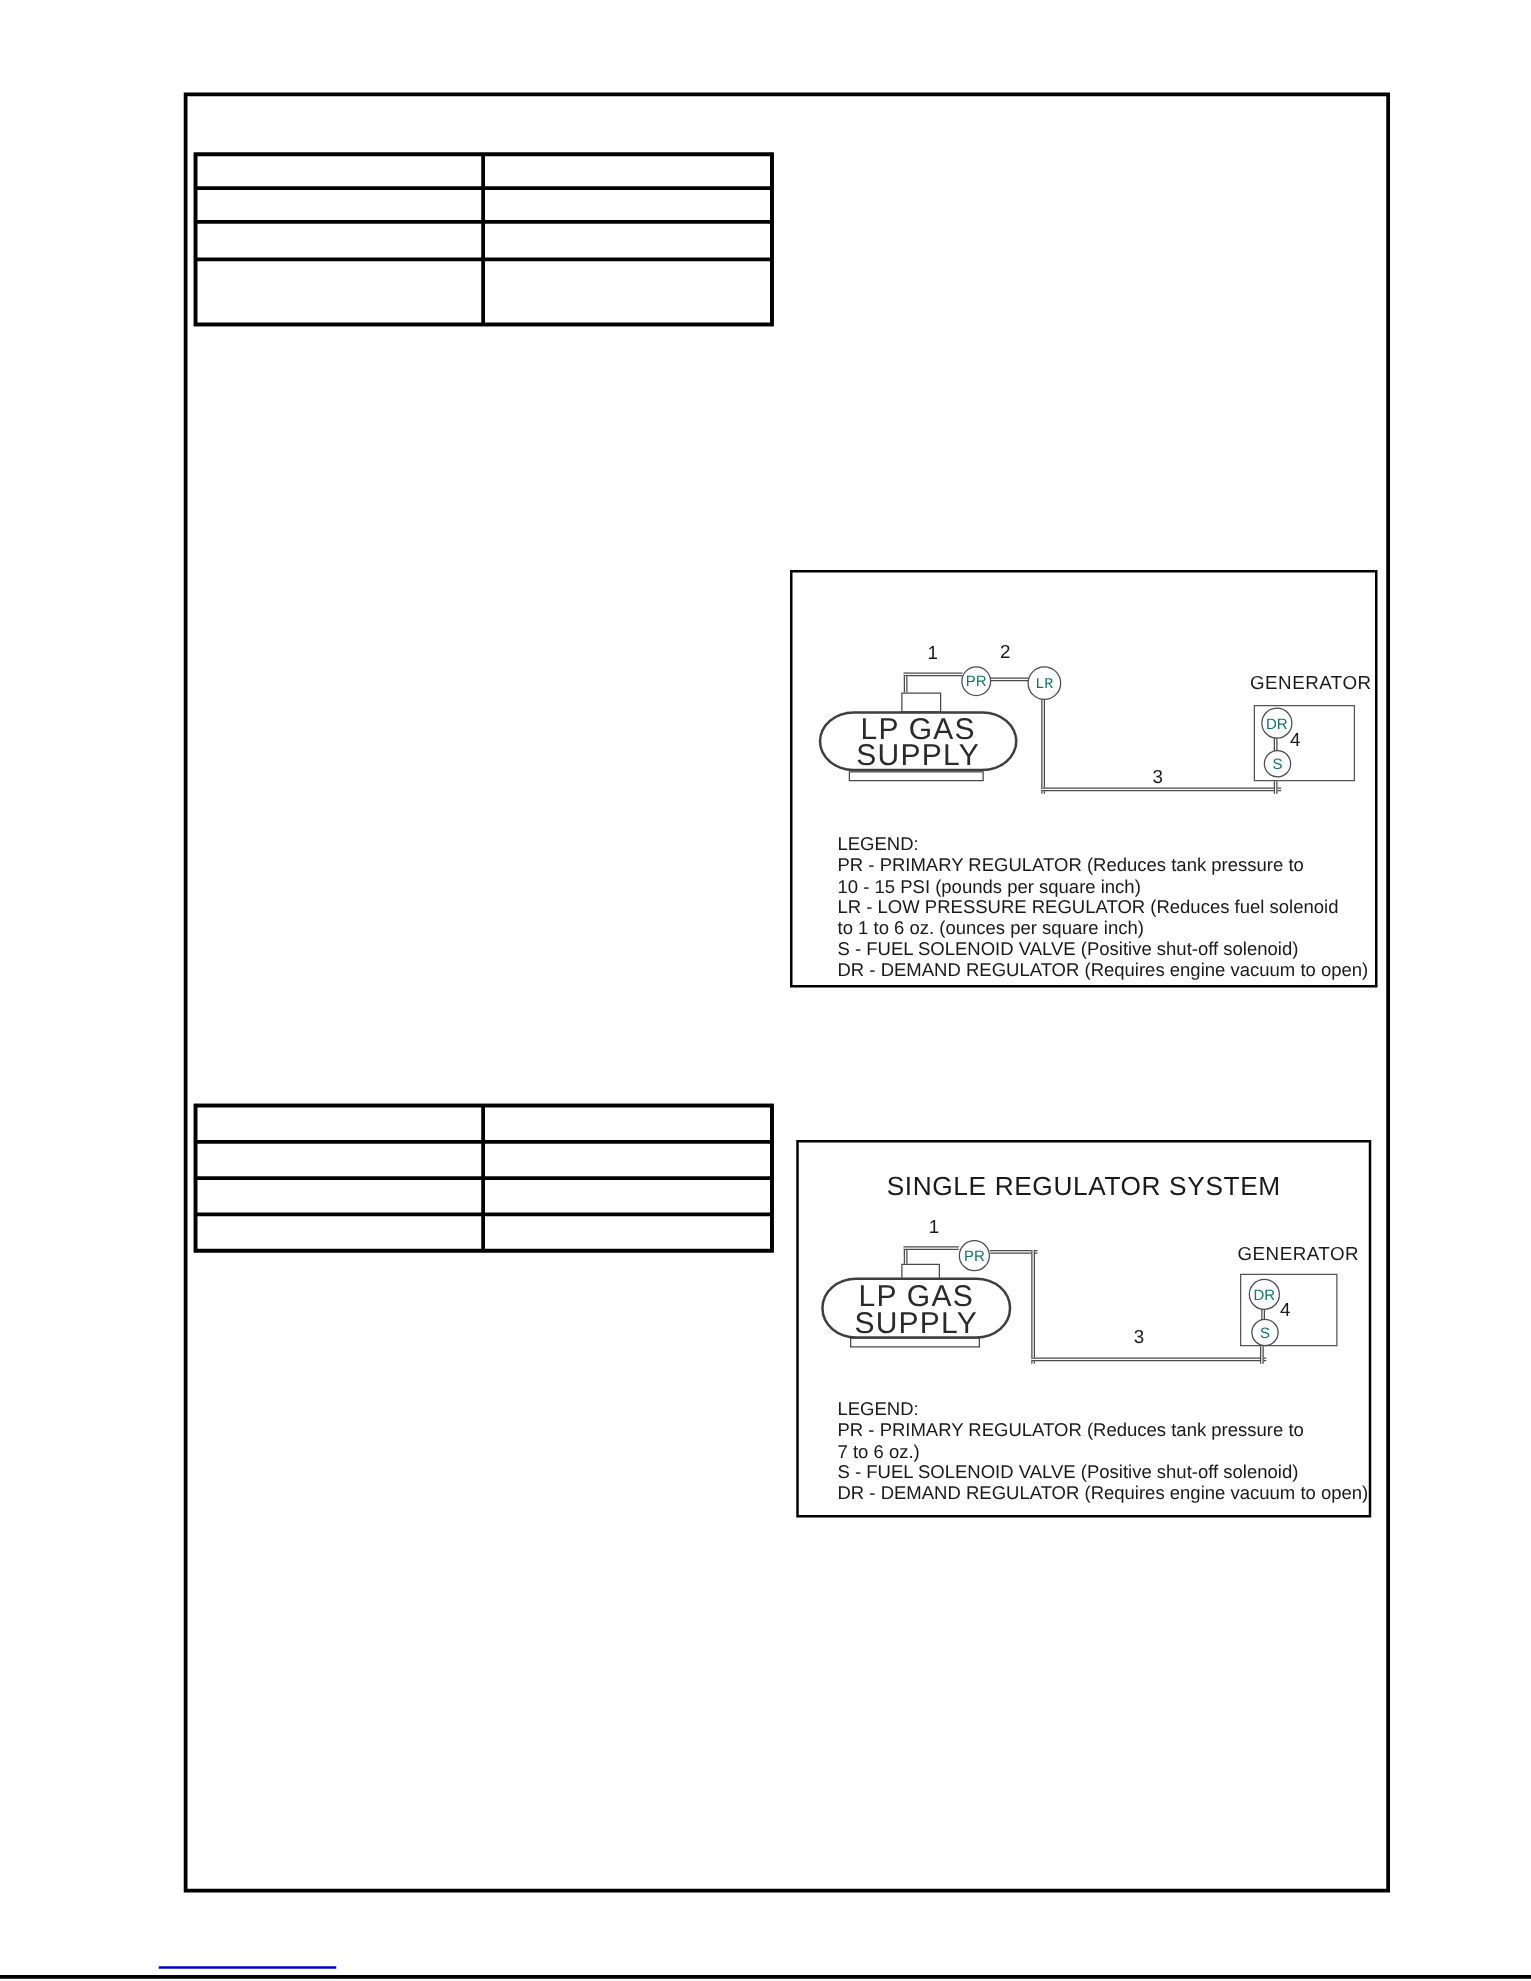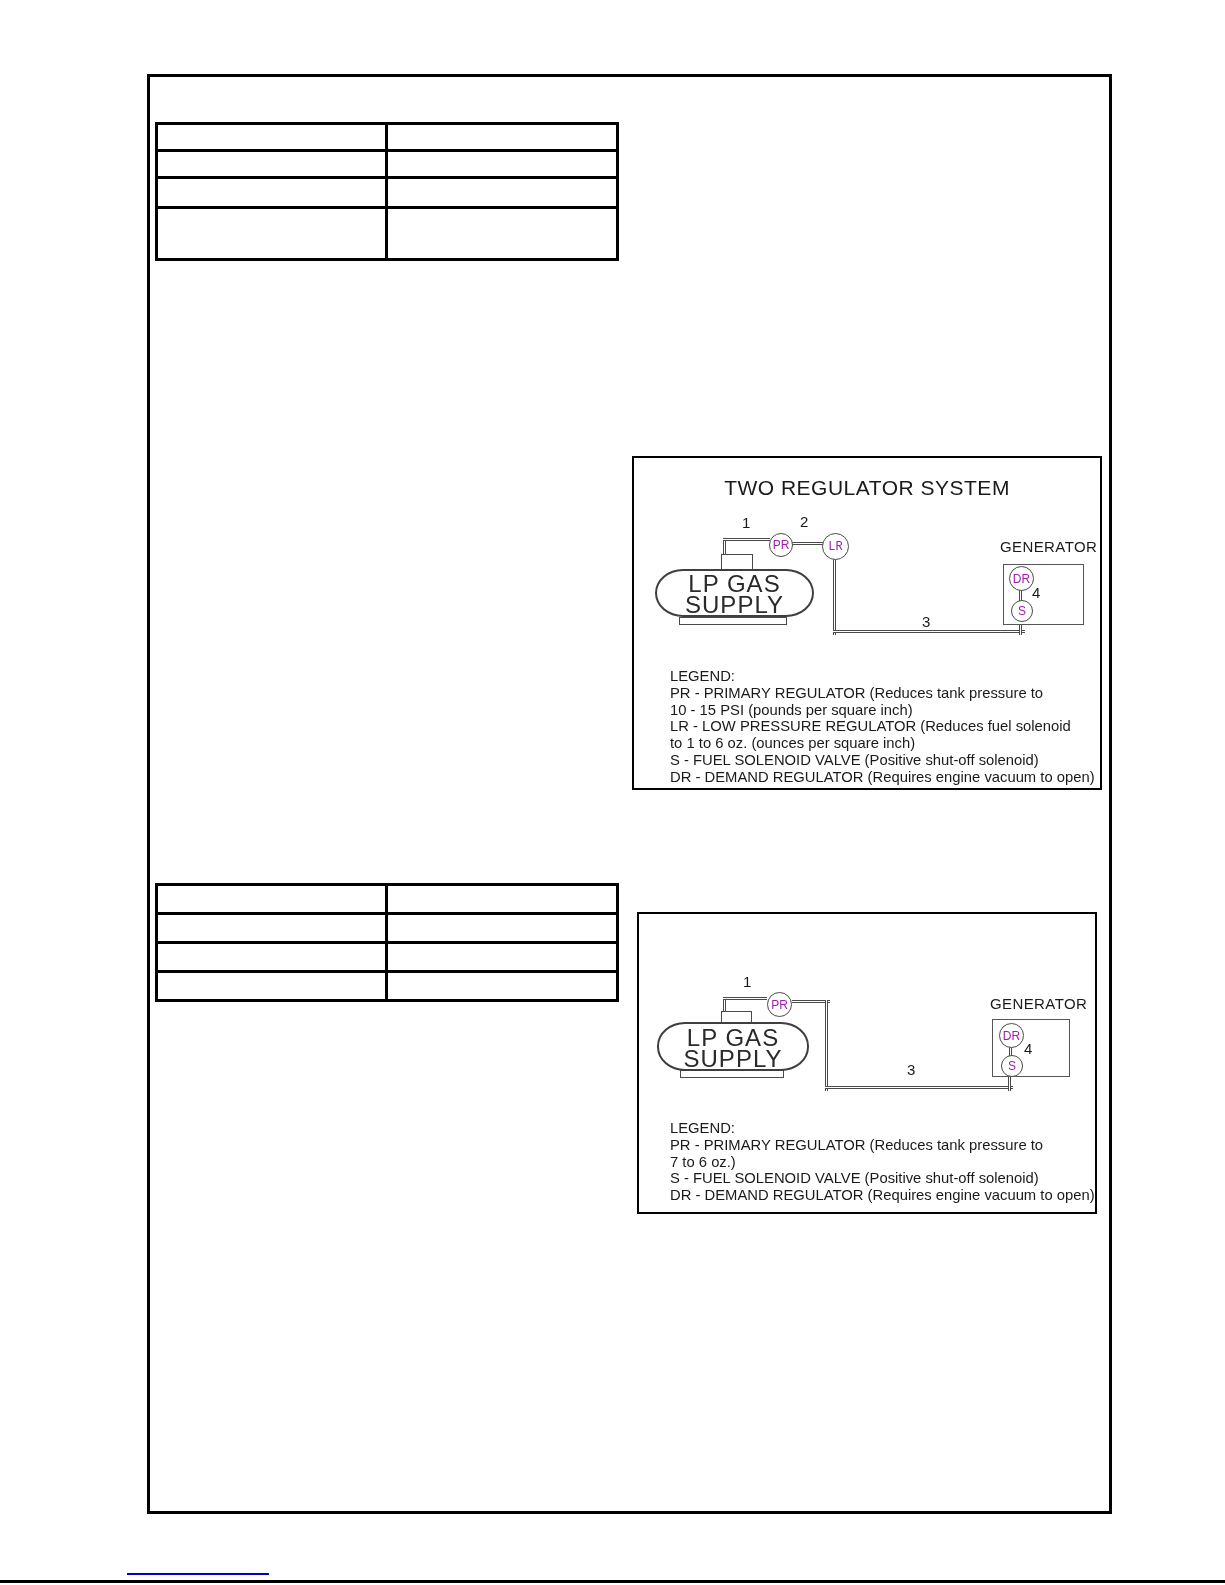--- a/index.html
+++ b/index.html
@@ -74,21 +74,21 @@
     border-left: 1.4px solid #4a4a4a; border-right: 1.4px solid #4a4a4a;
     background: #fff;
   }
 
   
   .node {
     position: absolute;
     border: 1.6px solid #4a4a4a; border-radius: 50%;
     background: #fff;
     display: flex; align-items: center; justify-content: center;
-    font-size: 12px; color: #a21caf;
+    font-size: 12px; color: #0f766e;
   }
 
   .gen-box { position: absolute; border: 1.5px solid #555; background: #fff; }
   .gen-label { position: absolute; font-size: 15px; letter-spacing: 0.4px; color: #1a1a1a; white-space: nowrap; }
 
   .callout { position: absolute; font-size: 15px; color: #1a1a1a; }
 
   .legend { position: absolute; font-size: 14.8px; line-height: 16.8px; color: #1a1a1a; }
   .legend div { white-space: nowrap; }
 
@@ -106,21 +106,20 @@
   <div class="cell"></div>
   <div class="cell"></div>
   <div class="cell"></div>
   <div class="cell"></div>
   <div class="cell"></div>
   <div class="cell"></div>
   <div class="cell"></div>
 </div>
 
 <div class="diagram-box dbox-1">
-  <div class="diagram-title" style="top:18px;">TWO REGULATOR SYSTEM</div>
 
   <div class="pipe-v" style="left:89px; top:80px; height:17px;"></div>
   <div class="pipe-h" style="left:89px; top:80px; width:47px;"></div>
   <div class="pipe-h" style="left:158px; top:84px; width:31px;"></div>
   <div class="pipe-v" style="left:199px; top:100px; height:77px;"></div>
   <div class="pipe-h" style="left:199px; top:172px; width:192px;"></div>
   <div class="pipe-v" style="left:385px; top:160px; height:17px;"></div>
 
   <div class="fitting" style="left:87px; top:96px; width:32px; height:16px;"></div>
   <div class="tank-base" style="left:45px; top:159px; width:108px; height:8px;"></div>
@@ -159,20 +158,21 @@
   <div class="cell"></div>
   <div class="cell"></div>
   <div class="cell"></div>
   <div class="cell"></div>
   <div class="cell"></div>
   <div class="cell"></div>
   <div class="cell"></div>
 </div>
 
 <div class="diagram-box dbox-2">
+  <div class="diagram-title" style="top:24px;">SINGLE REGULATOR SYSTEM</div>
 
   <div class="pipe-v" style="left:84px; top:83px; height:15px;"></div>
   <div class="pipe-h" style="left:84px; top:83px; width:44px;"></div>
   <div class="pipe-h" style="left:153px; top:86px; width:38px;"></div>
   <div class="pipe-v" style="left:186px; top:86px; height:91px;"></div>
   <div class="pipe-h" style="left:186px; top:172px; width:188px;"></div>
   <div class="pipe-v" style="left:369px; top:161px; height:16px;"></div>
 
   <div class="fitting" style="left:82px; top:97px; width:31px; height:14px;"></div>
   <div class="tank-base" style="left:41px; top:156px; width:104px; height:8px;"></div>

